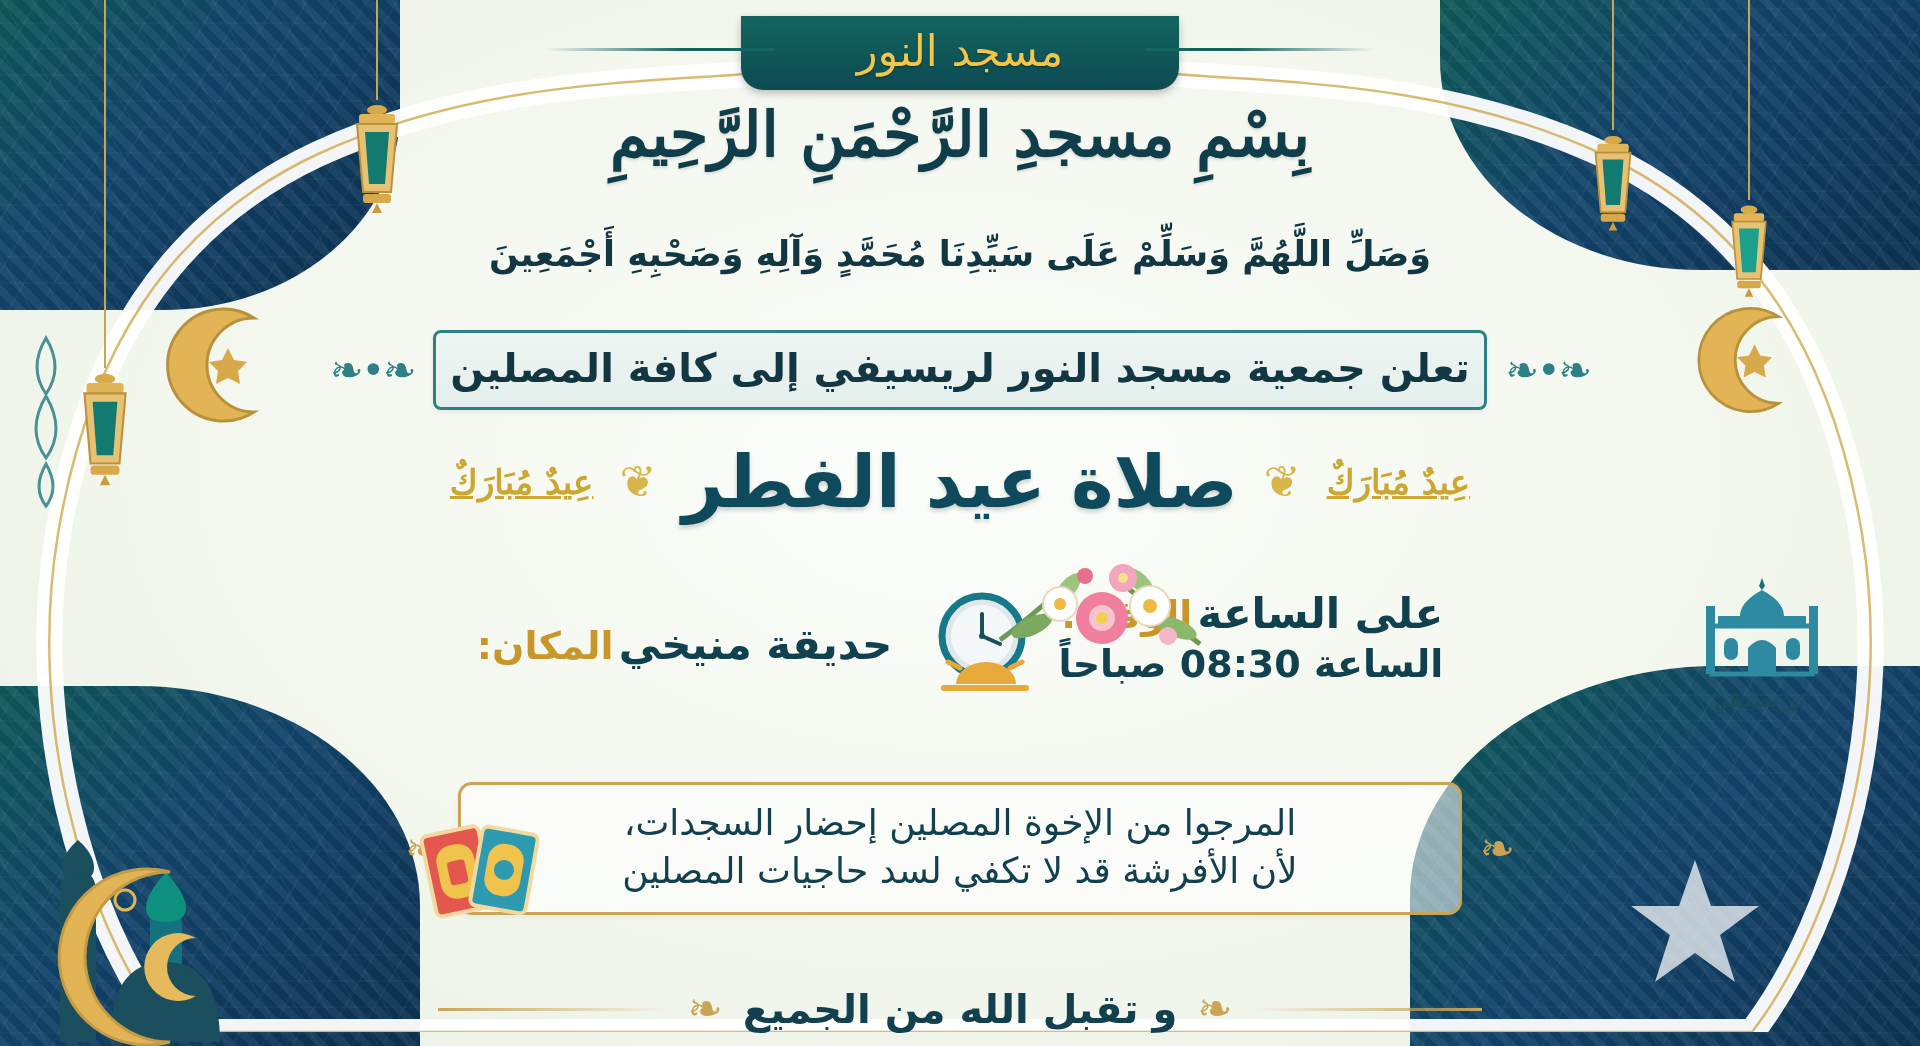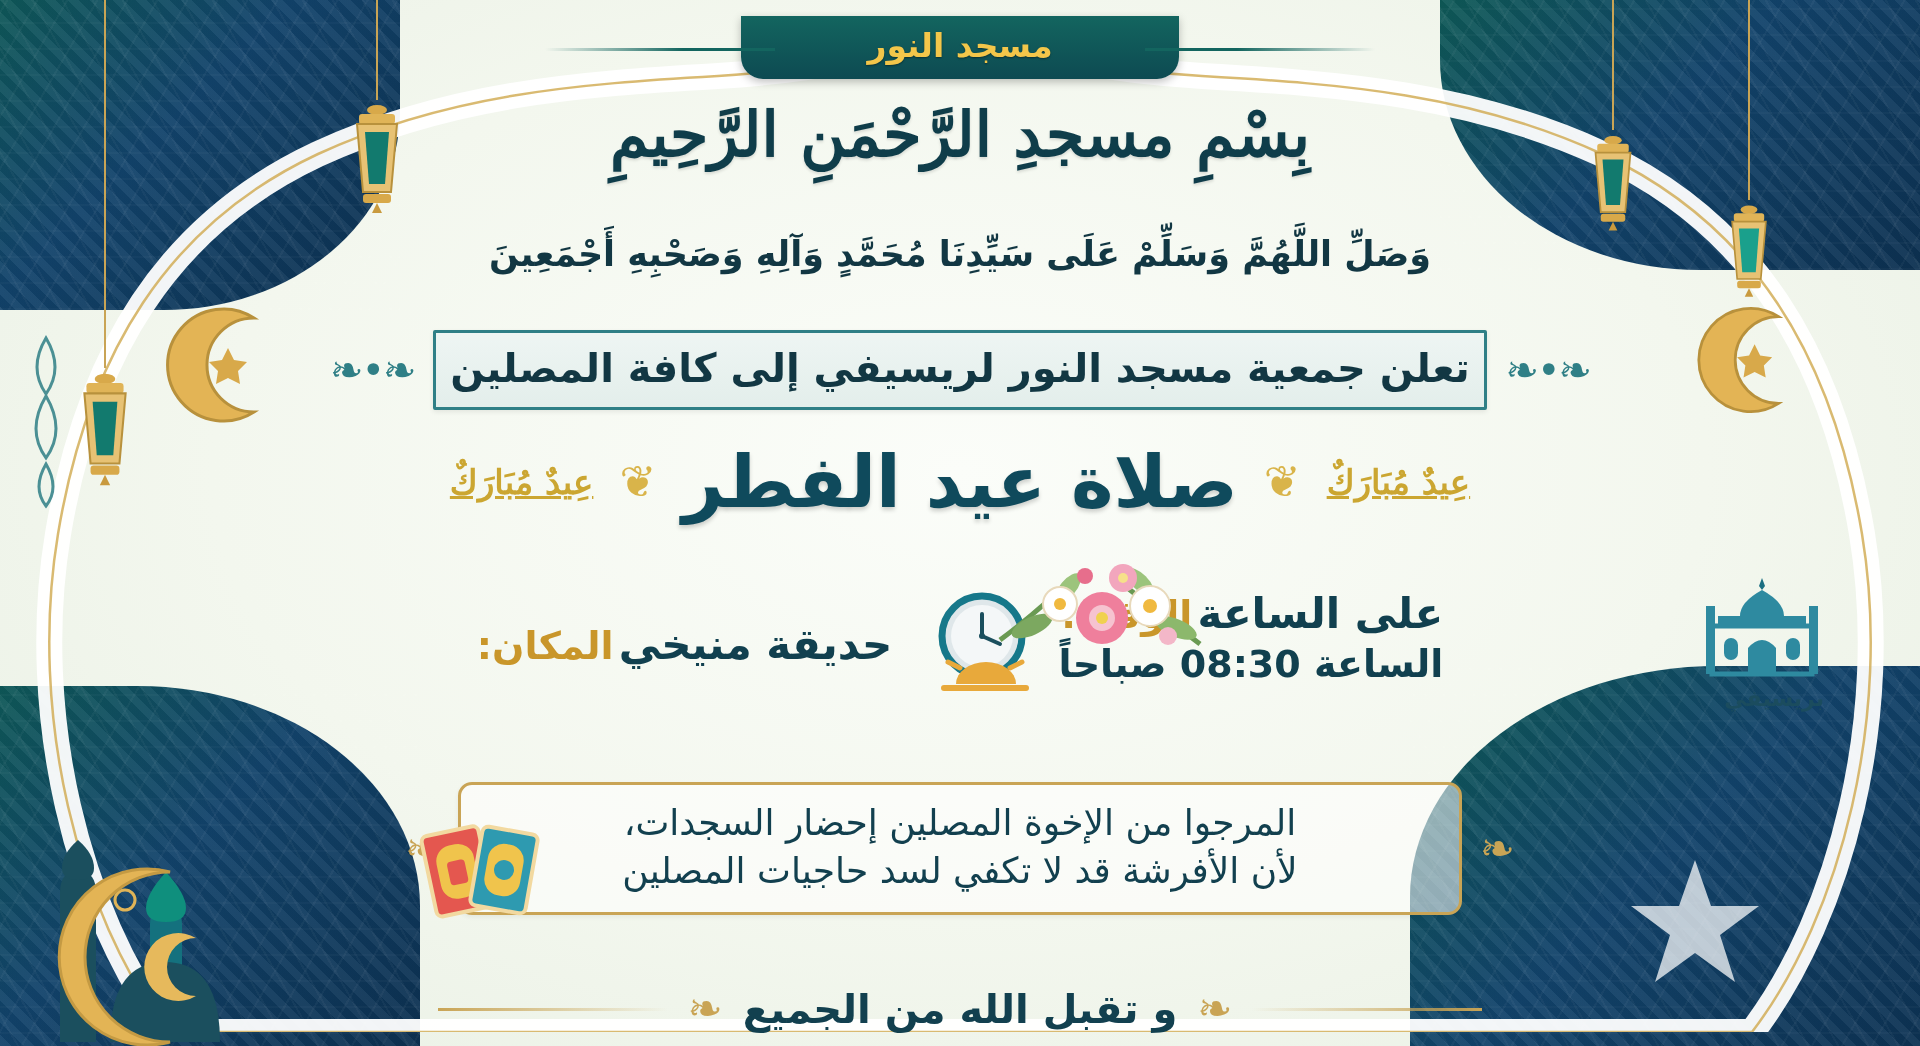--- a/index.html
+++ b/index.html
@@ -76,22 +76,22 @@
     left: 50%;
     transform: translateX(-50%);
     min-width: 330px;
     padding: 10px 54px 14px;
     background: linear-gradient(180deg, #13655f 0%, #0d4a52 100%);
     border-radius: 0 0 22px 22px;
     box-shadow: 0 3px 8px rgba(0,0,0,0.25);
   }
   .title-ribbon .txt {
     color: #f3c64a;
-    font-size: 33px;
-    font-weight: bold;
+    font-size: 43px;
+    font-weight: normal;
     letter-spacing: 0.5px;
     text-shadow: 0 1px 2px rgba(0,0,0,0.4);
   }
   .ribbon-line {
     position: absolute;
     top: 48px;
     height: 3px;
     width: 230px;
     background: linear-gradient(90deg, rgba(19,101,95,0) 0%, #13655f 60%, #13655f 100%);
     z-index: 5;
@@ -131,21 +131,21 @@
     transform: translateX(-50%);
     width: 1260px;
     display: flex;
     align-items: center;
     justify-content: center;
     gap: 18px;
   }
   .announce-box {
     flex: 1;
     border: 3px solid #2f7f86;
-    border-radius: 2px;
+    border-radius: 8px;
     background: linear-gradient(180deg, #eef5f3 0%, #e3eeeb 100%);
     padding: 12px 6px 16px;
     box-shadow: 0 2px 5px rgba(0,0,0,0.08);
   }
   .announce-box .txt {
     color: #123743;
     font-size: 40px;
     font-weight: bold;
   }
   .orn {
@@ -227,22 +227,23 @@
     width: 230px;
     height: 130px;
     z-index: 7;
   }
 
   
   .mosque-icon-wrap {
     position: absolute;
     top: 572px;
     right: 96px;
-    text-align: right;
+    text-align: center;
     z-index: 7;
+    font-family: Liberation Mono, monospace;
   }
   .mosque-caption {
     color: #1b4c5e;
     font-size: 22px;
     font-weight: bold;
     margin-top: 2px;
   }
 
   
   .note-wrap {

